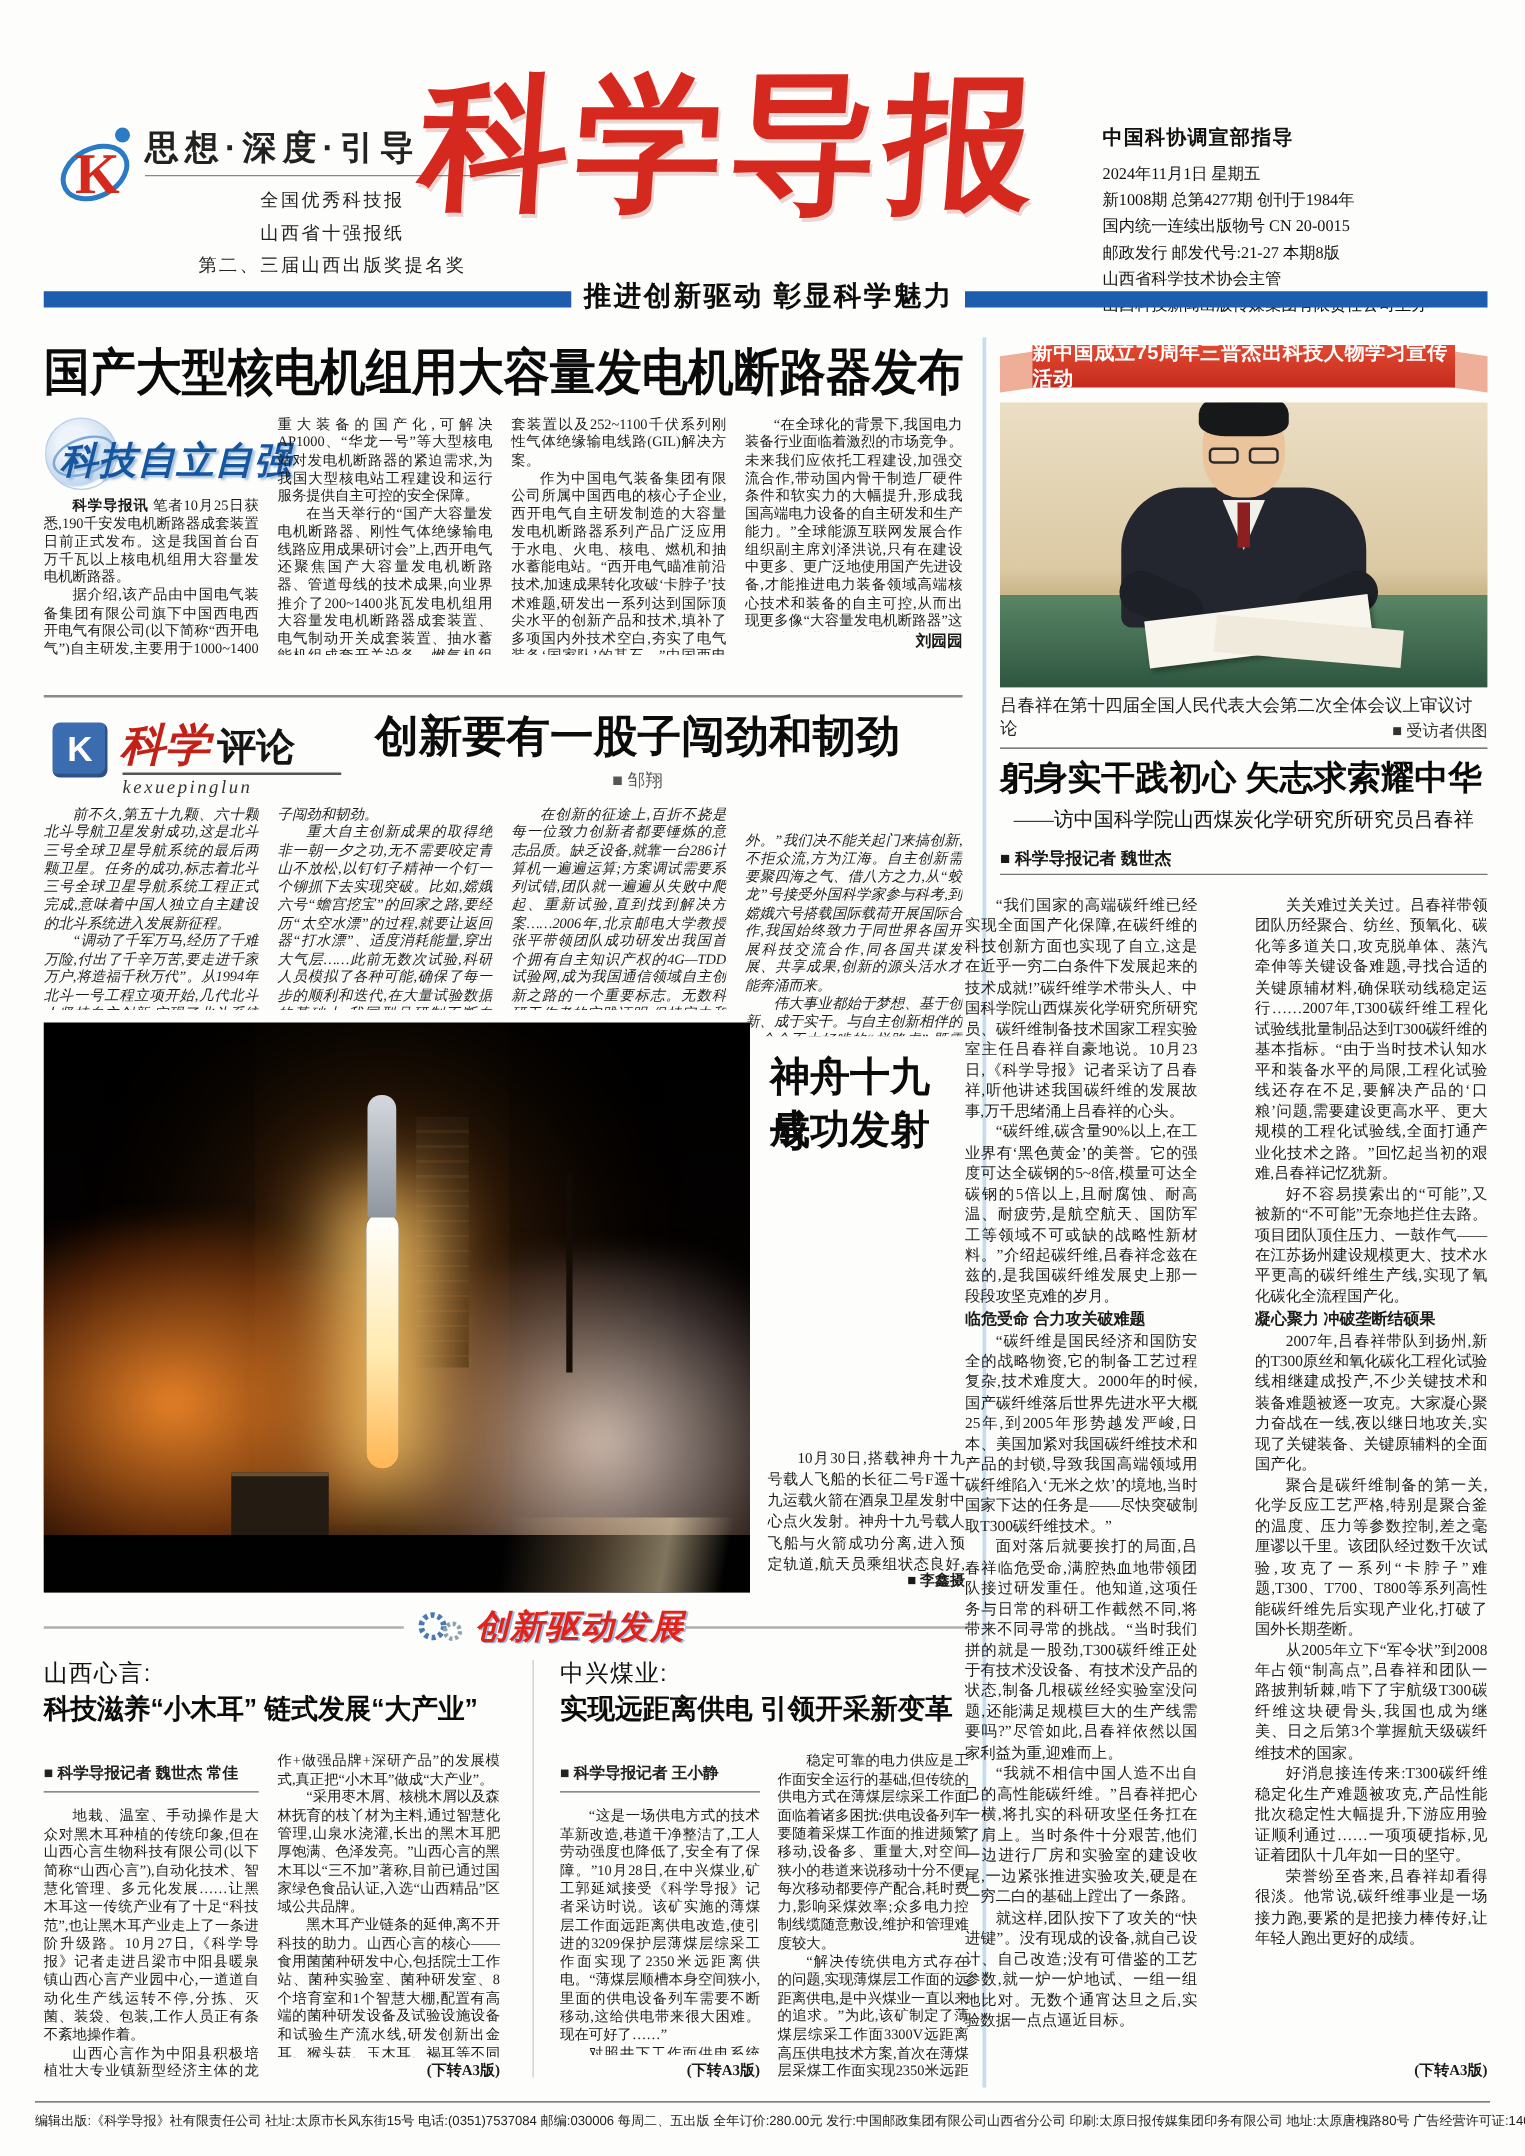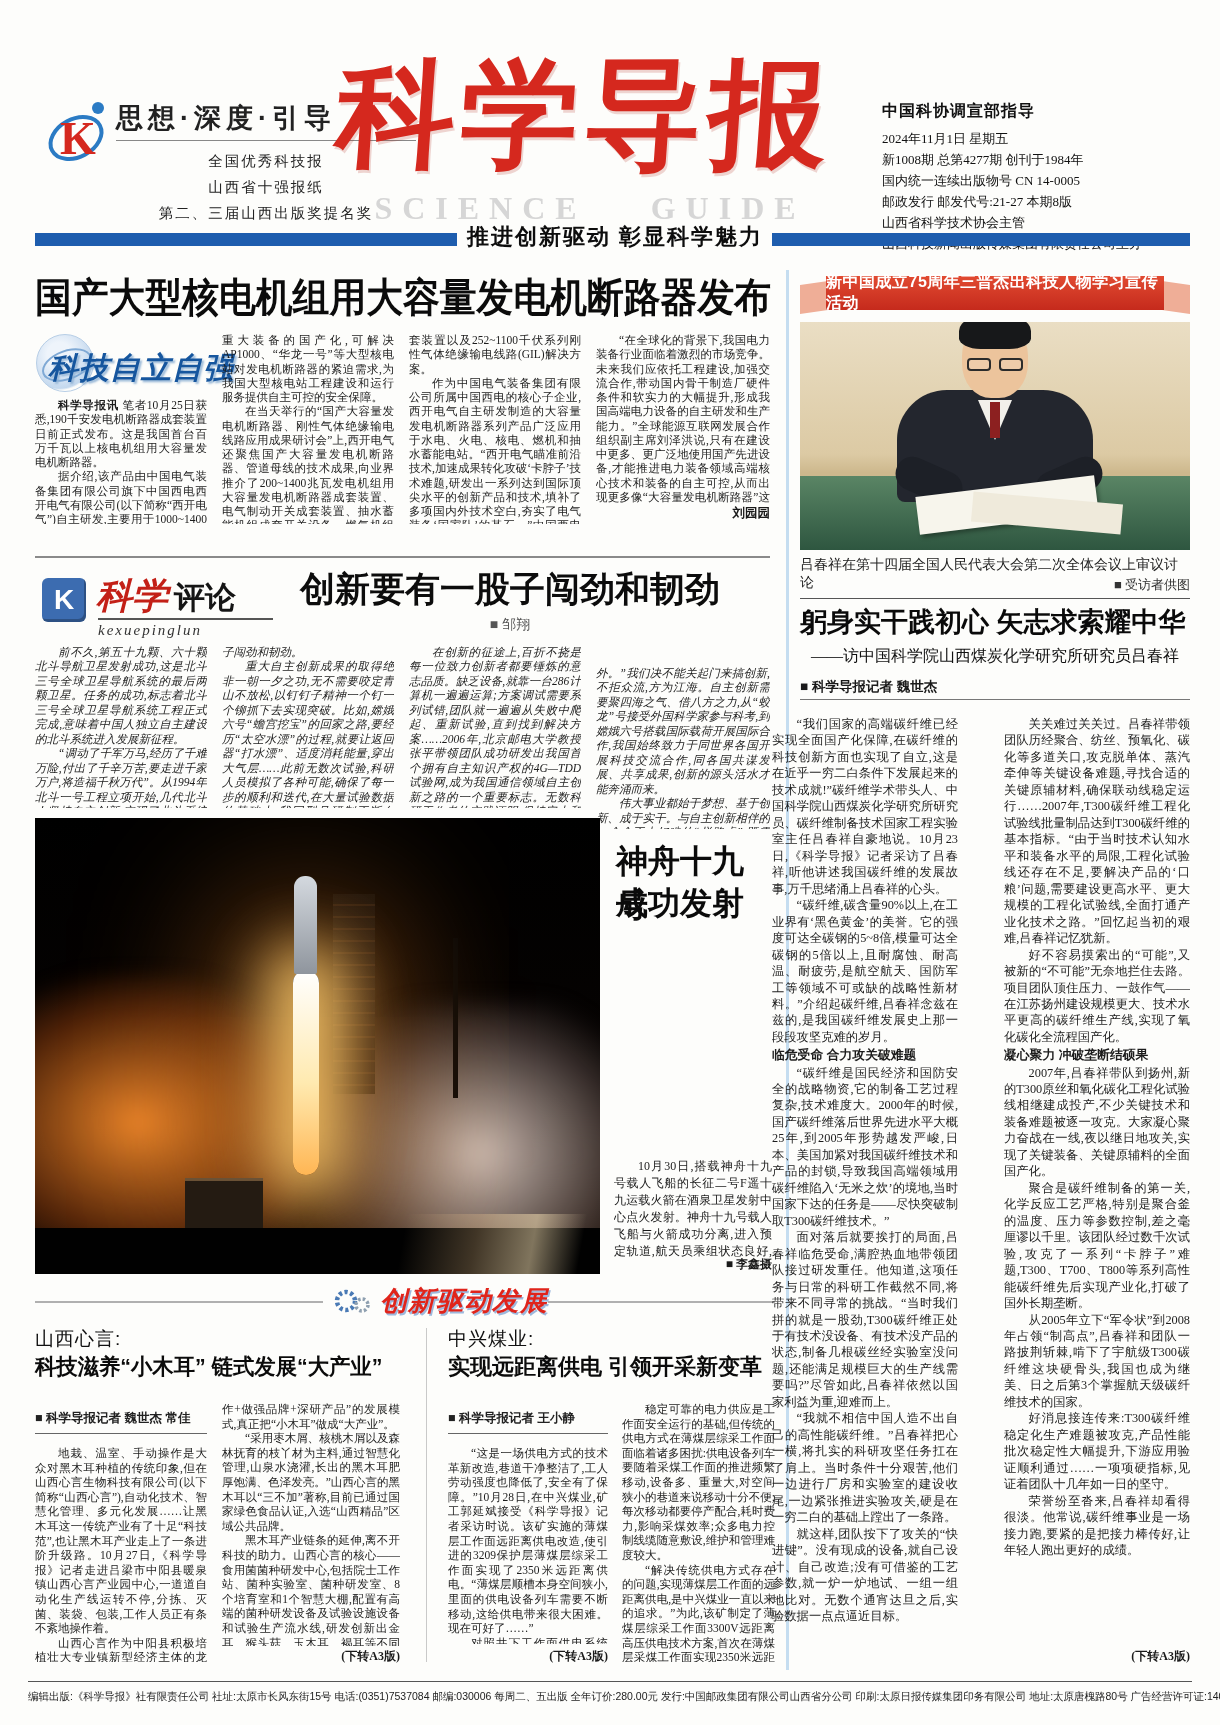--- a/index.html
+++ b/index.html
@@ -130,26 +130,25 @@
     </svg>
   </div>
   <div class="abs" id="tagline">思想·深度·引导</div>
   <div class="abs" id="tagline-rule"></div>
   <div class="abs serif" id="awards">
     <div>全国优秀科技报</div>
     <div>山西省十强报纸</div>
     <div>第二、三届山西出版奖提名奖</div>
   </div>
   <div class="abs" id="paper-title">科学导报</div>
-  <div class="abs" id="title-en">SCIENCE GUIDE</div>
   <div class="abs" id="mast-info">
     <div class="first">中国科协调宣部指导</div>
     <div>2024年11月1日 星期五</div>
     <div>新1008期 总第4277期 创刊于1984年</div>
-    <div>国内统一连续出版物号 CN 14-0005</div>
+    <div>国内统一连续出版物号 CN 20-0015</div>
     <div>邮政发行 邮发代号:21-27 本期8版</div>
     <div>山西省科学技术协会主管</div>
     <div>山西科技新闻出版传媒集团有限责任公司主办</div>
   </div>
   <div class="abs slogan-bar" style="left:35px;width:422px"></div>
   <div class="abs" id="slogan-text">推进创新驱动 彰显科学魅力</div>
   <div class="abs slogan-bar" style="left:772px;width:418px"></div>
 
   <div class="abs" id="lead-headline">国产大型核电机组用大容量发电机断路器发布</div>
   <div class="abs" id="lead-badge">

